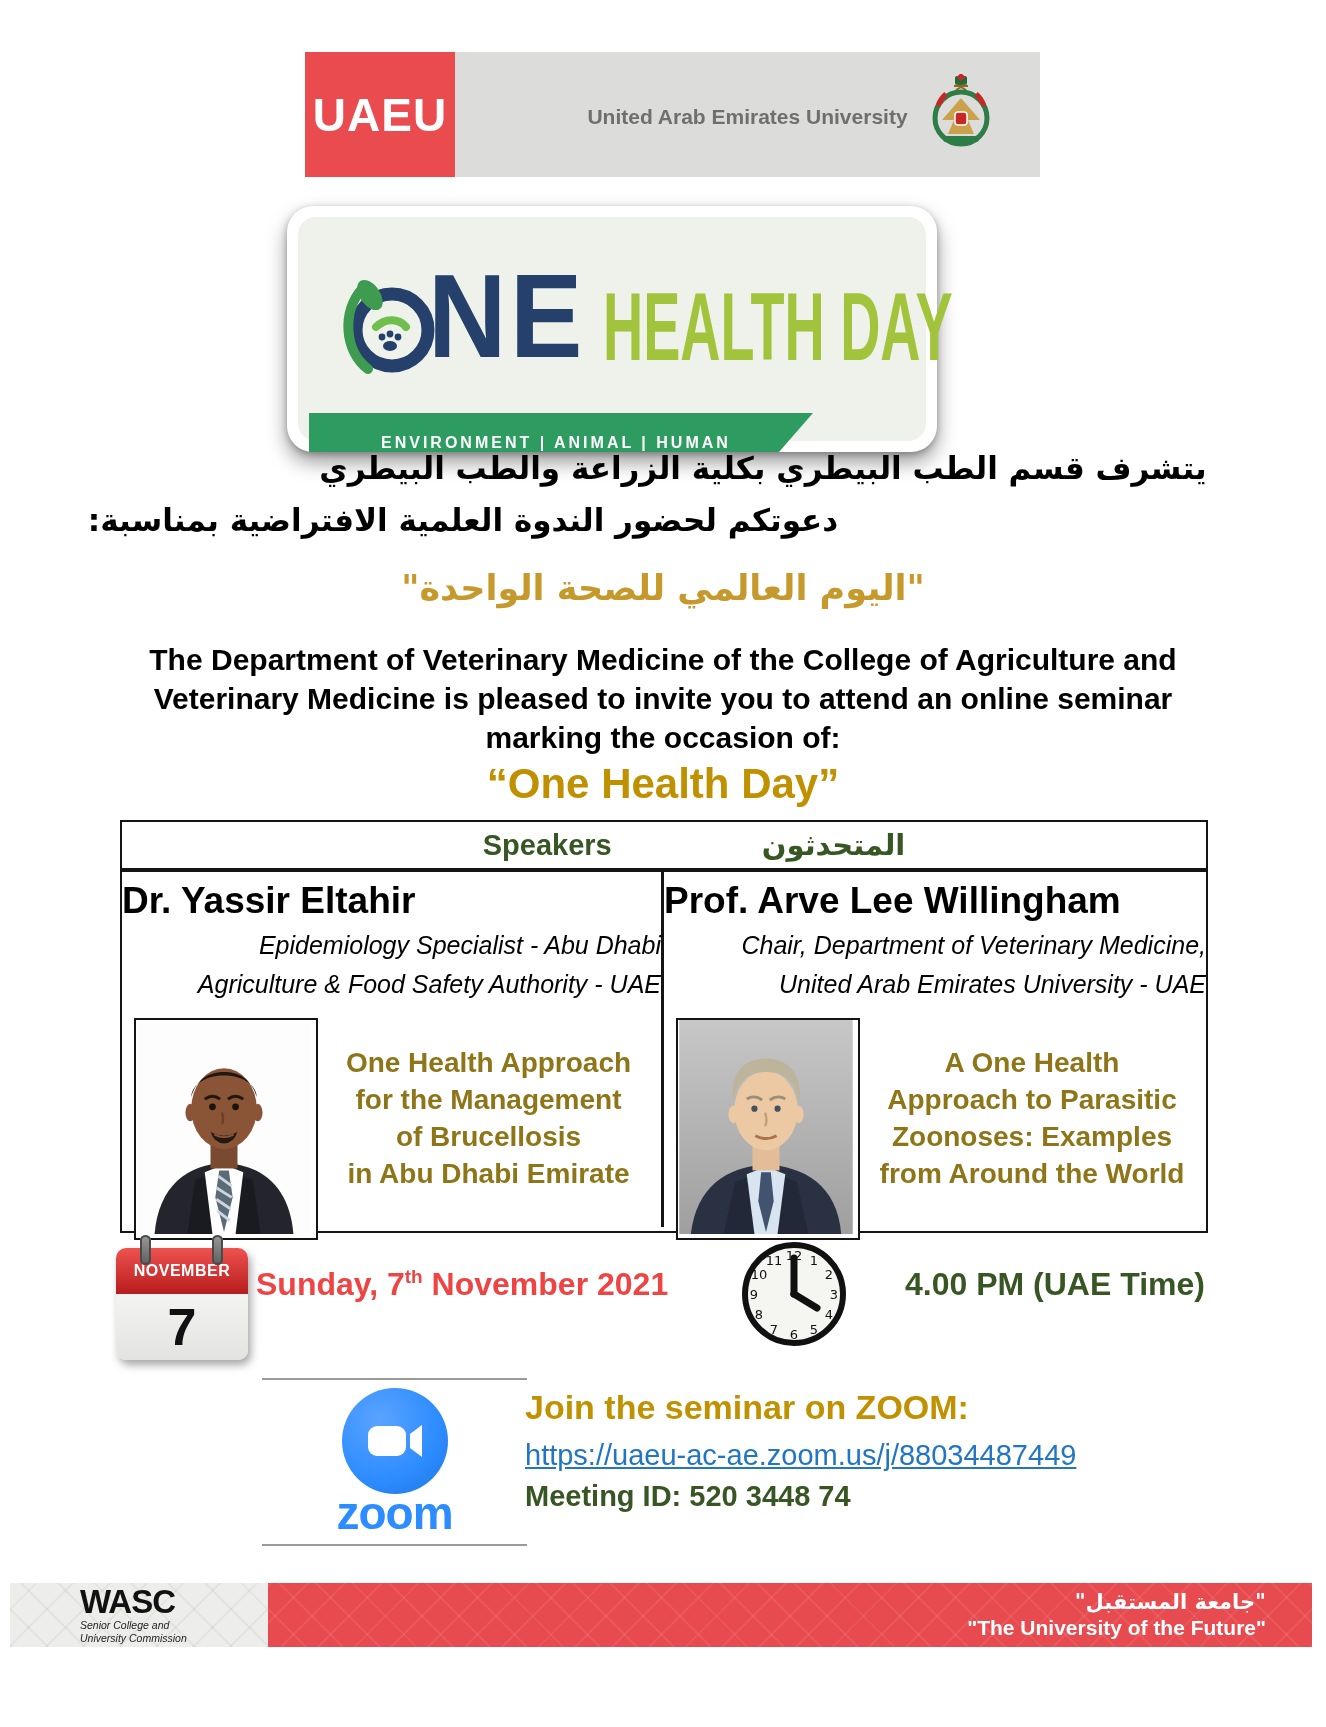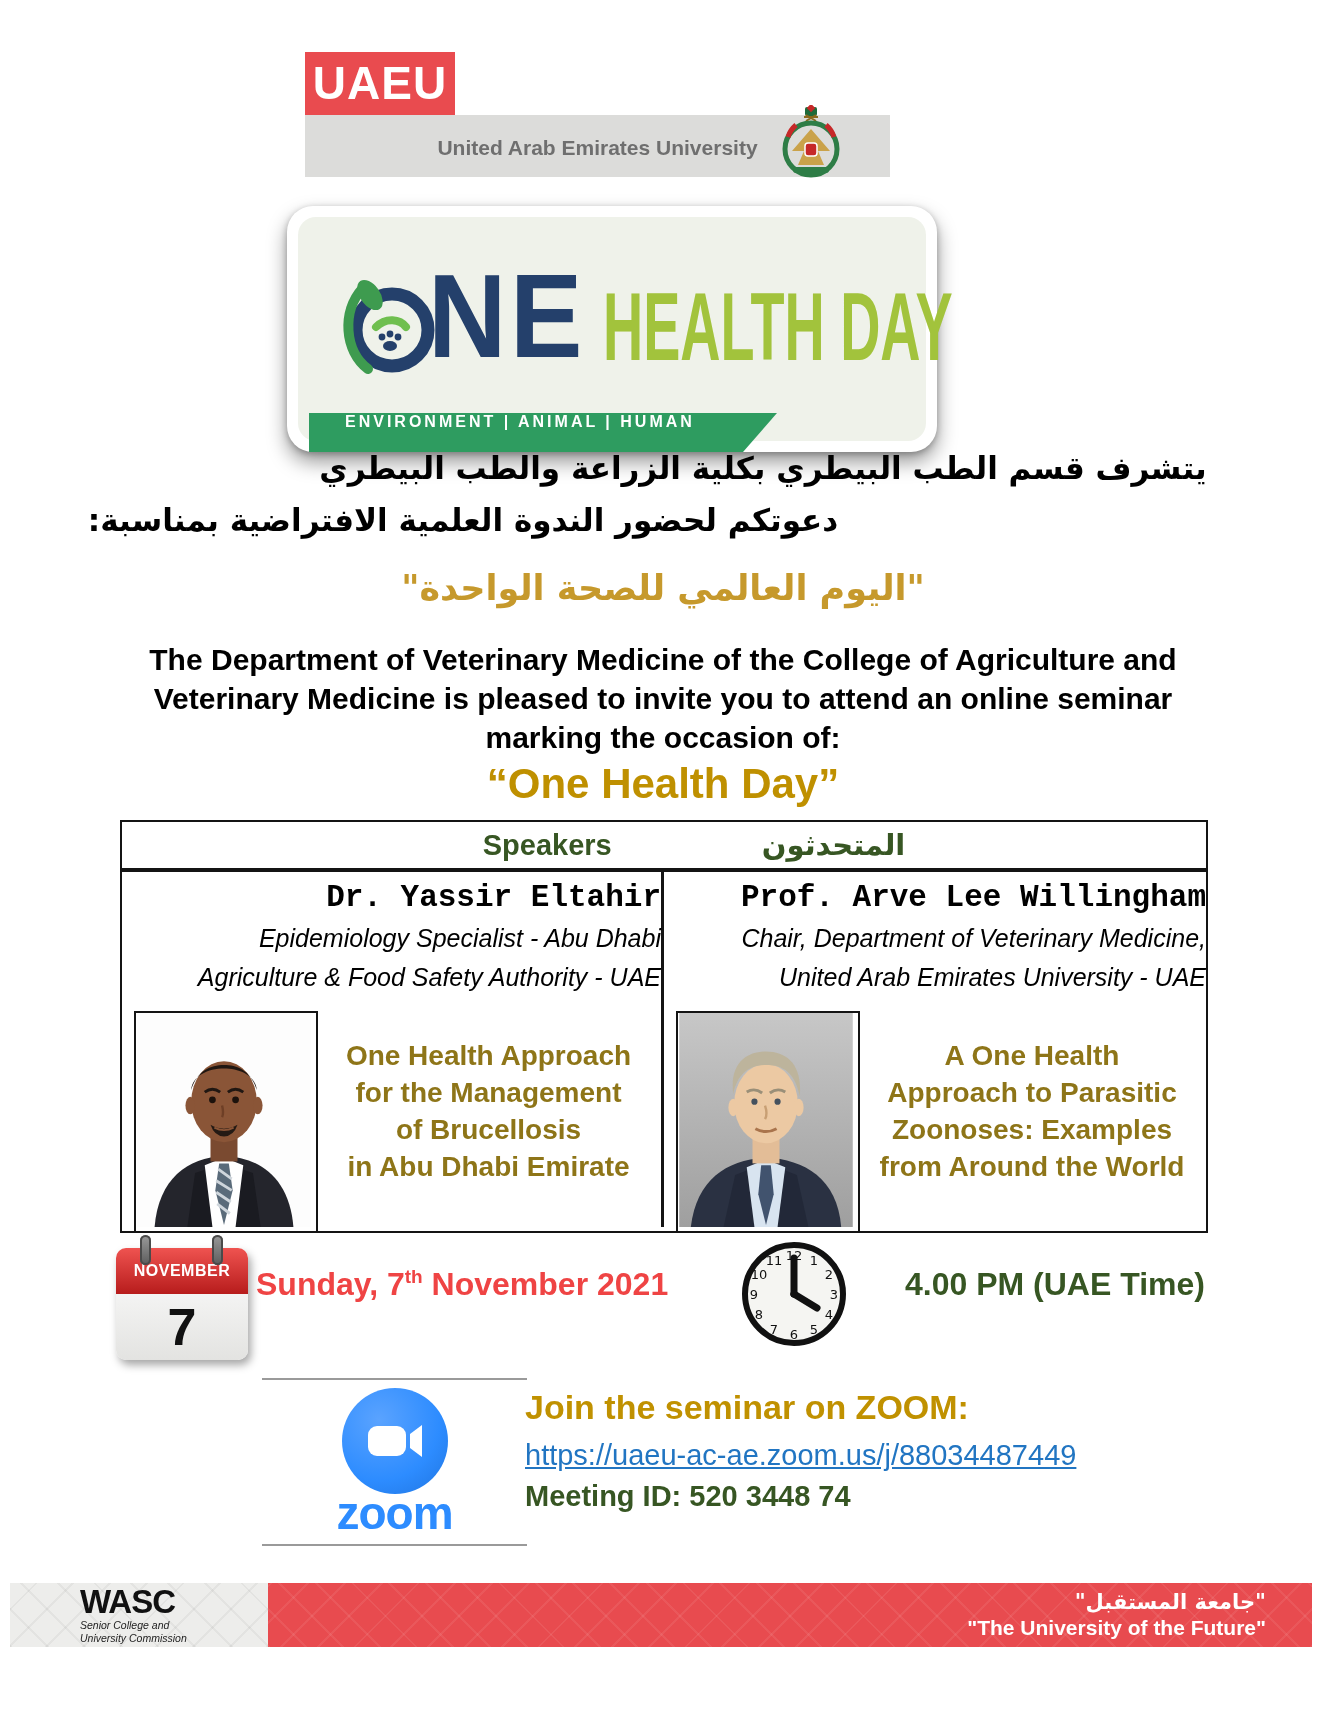--- a/index.html
+++ b/index.html
@@ -1,40 +1,40 @@
 <!DOCTYPE html>
 <html><head>
 <meta charset="utf-8">
 <style>
   html,body{margin:0;padding:0;background:#ffffff;}
   #page{position:relative;width:1326px;height:1727px;background:#fff;overflow:hidden;
         font-family:"Liberation Sans","DejaVu Sans",sans-serif;color:#000;}
 
   
-  .banner{position:absolute;left:305px;top:52px;height:125px;display:flex;flex-direction:column;}
+  .banner{position:absolute;left:305px;top:52px;height:125px;display:flex;}
   .banner-red{width:150px;height:125px;background:#E94B4F;display:flex;align-items:center;justify-content:center;}
   .banner-red span{color:#fff;font-size:46px;font-weight:700;letter-spacing:1px;}
   .banner-gray{width:585px;height:125px;background:#DCDCDA;position:relative;display:flex;flex-direction:column;
                align-items:center;justify-content:center;}
   .banner-ar{font-family:"DejaVu Sans",sans-serif;font-size:25px;color:#8E8E85;direction:rtl;}
   .banner-en{font-size:21px;font-weight:700;color:#6F6F6F;margin-top:4px;}
   .emblem{position:absolute;right:48px;top:50%;transform:translateY(-50%);}
 
   
   .ohd-card{position:absolute;left:287px;top:206px;width:650px;height:246px;background:#fff;border-radius:26px;
             box-shadow:0 10px 20px rgba(0,0,0,.40),0 2px 6px rgba(0,0,0,.25);}
   .ohd-inner{position:absolute;left:11px;top:11px;right:11px;bottom:11px;background:#EFF2EA;border-radius:18px;}
   .ohd-oicon{position:absolute;left:42px;top:56px;}
   .ohd-ne{position:absolute;left:130px;top:40px;font-size:118px;line-height:118px;font-weight:700;
           letter-spacing:4px;color:#24406B;transform:scaleX(.92);transform-origin:left top;}
   .ohd-hd{position:absolute;left:305px;top:62px;font-size:96px;line-height:96px;font-weight:700;
           color:#A2C33C;transform:scaleX(.58);transform-origin:left top;white-space:nowrap;}
   .ohd-strip{position:absolute;left:11px;top:196px;width:468px;height:39px;background:#2E9C60;
              clip-path:polygon(0 0,100% 0,calc(100% - 34px) 100%,0 100%);
-             display:flex;align-items:flex-start;}
+             display:flex;align-items:flex-end;padding-left:36px;}
   .ohd-strip span{color:#fff;font-size:16px;font-weight:700;letter-spacing:3px;padding-left:36px;}
 
   
   .ar-line{position:absolute;left:0;width:100%;text-align:center;direction:rtl;
            font-family:"DejaVu Sans",sans-serif;font-weight:700;font-size:31px;color:#000;}
   .ar-line1{top:450px;transform:translateX(100px);}
   .ar-line2{top:502px;transform:translateX(-200px);}
   .ar-gold{position:absolute;left:0;top:568px;width:100%;text-align:center;direction:rtl;
            font-family:"DejaVu Sans",sans-serif;font-weight:700;font-size:35px;color:#C6992C;}
   .en-para{position:absolute;left:0;top:640px;width:100%;text-align:center;font-size:30px;font-weight:700;
@@ -43,21 +43,21 @@
 
   
   .spk-table{position:absolute;left:120px;top:820px;width:1088px;height:413px;border:2px solid #141414;box-sizing:border-box;}
   .spk-head{height:50px;border-bottom:4px solid #141414;display:flex;align-items:center;justify-content:center;gap:150px;
             box-sizing:border-box;padding-left:60px;}
   .spk-head .h-en{font-size:29px;font-weight:700;color:#375623;}
   .spk-head .h-ar{font-family:"DejaVu Sans",sans-serif;font-size:29px;font-weight:700;color:#375623;direction:rtl;}
   .spk-body{display:flex;height:355px;}
   .spk-cell{width:50%;box-sizing:border-box;padding-top:8px;}
   .spk-cell.first{border-right:3px solid #141414;}
-  .spk-name{text-align:right;font-size:31px;font-weight:700;font-family:Liberation Mono, monospace;}
+  .spk-name{text-align:left;font-size:37px;font-weight:700;}
   .spk-aff{text-align:right;font-size:25px;line-height:1.55;white-space:pre-line;margin-top:4px;font-style:italic;}
   .spk-row{display:flex;margin-top:14px;align-items:flex-start;}
   .spk-photo{margin-left:12px;width:180px;height:218px;border:2px solid #141414;flex:0 0 auto;overflow:hidden;background:#fff;}
   .spk-talk{flex:1;text-align:center;font-size:28px;font-weight:700;color:#8E7518;line-height:1.33;
             white-space:pre-line;padding:26px 8px 0 6px;}
 
   
   .cal{position:absolute;left:116px;top:1248px;width:132px;height:112px;}
   .cal-body{position:absolute;left:0;top:0;width:132px;height:112px;background:linear-gradient(#fff,#e3e3e1);
             border-radius:10px;box-shadow:3px 5px 9px rgba(0,0,0,.35);overflow:hidden;}

